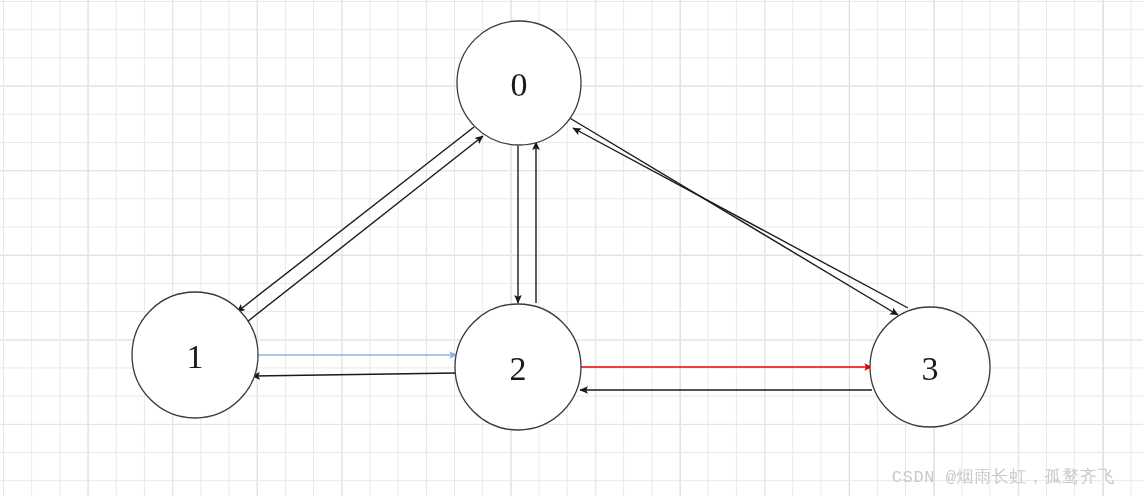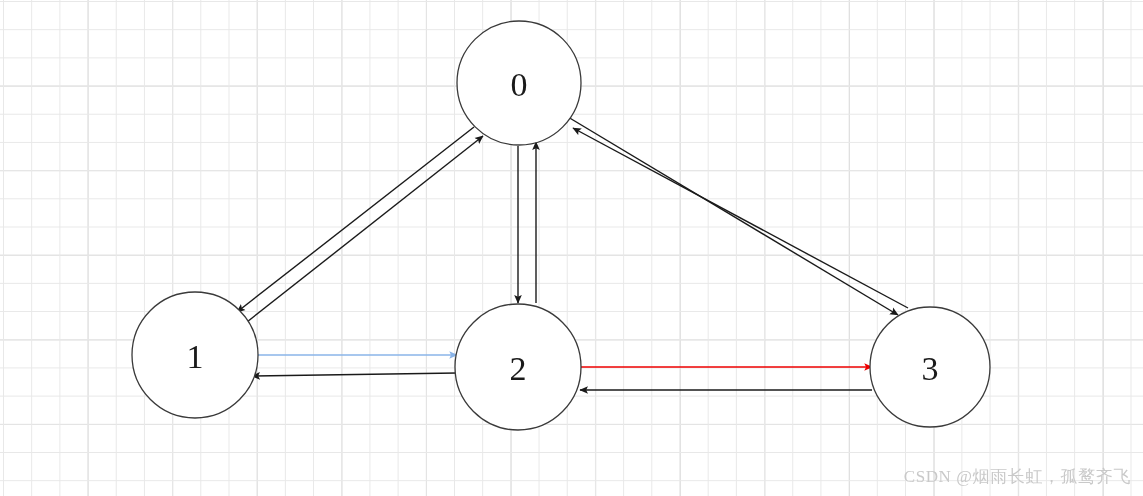--- a/index.html
+++ b/index.html
@@ -47,23 +47,23 @@
     text-anchor: middle;
     dominant-baseline: central;
     user-select: none;
   }
   .edge-line {
     fill: none;
     stroke-width: 1.4;
   }
   .watermark {
     position: absolute;
-    right: 12px;
+    right: 28px;
     bottom: 8px;
-    font-family: Liberation Serif, serif;
+    font-family: Liberation Mono, monospace;
     font-size: 17px;
     color: #c9c9c9;
     letter-spacing: 0.6px;
     white-space: nowrap;
     user-select: none;
   }
 </style>
 </head>
 <body>
 

